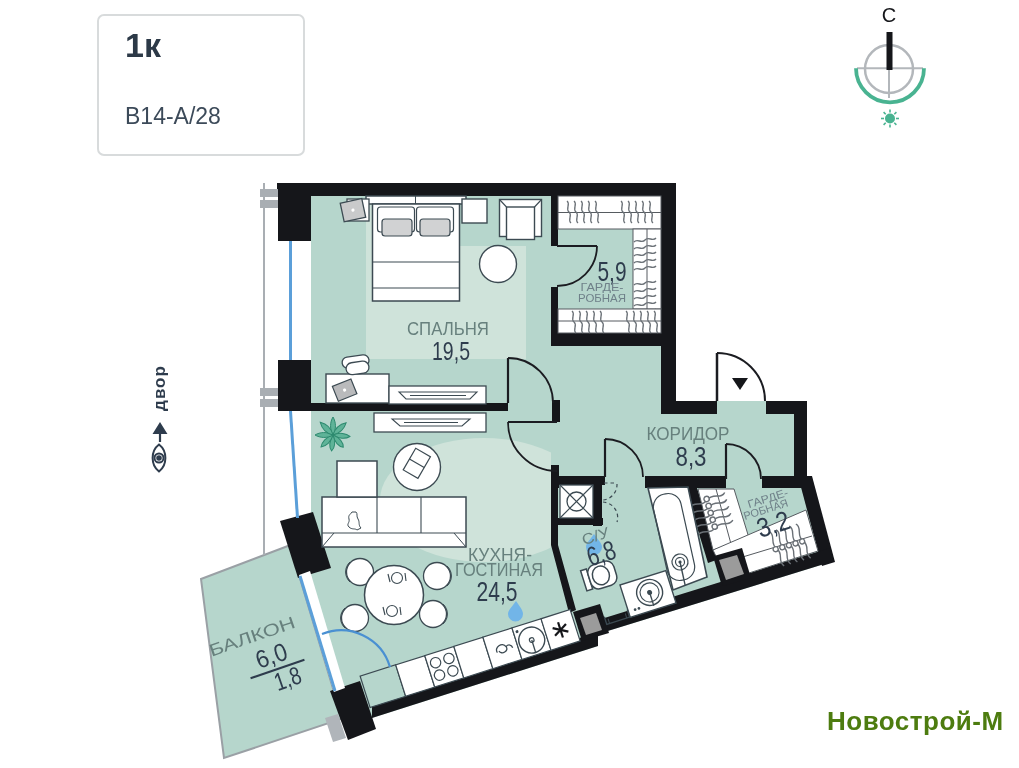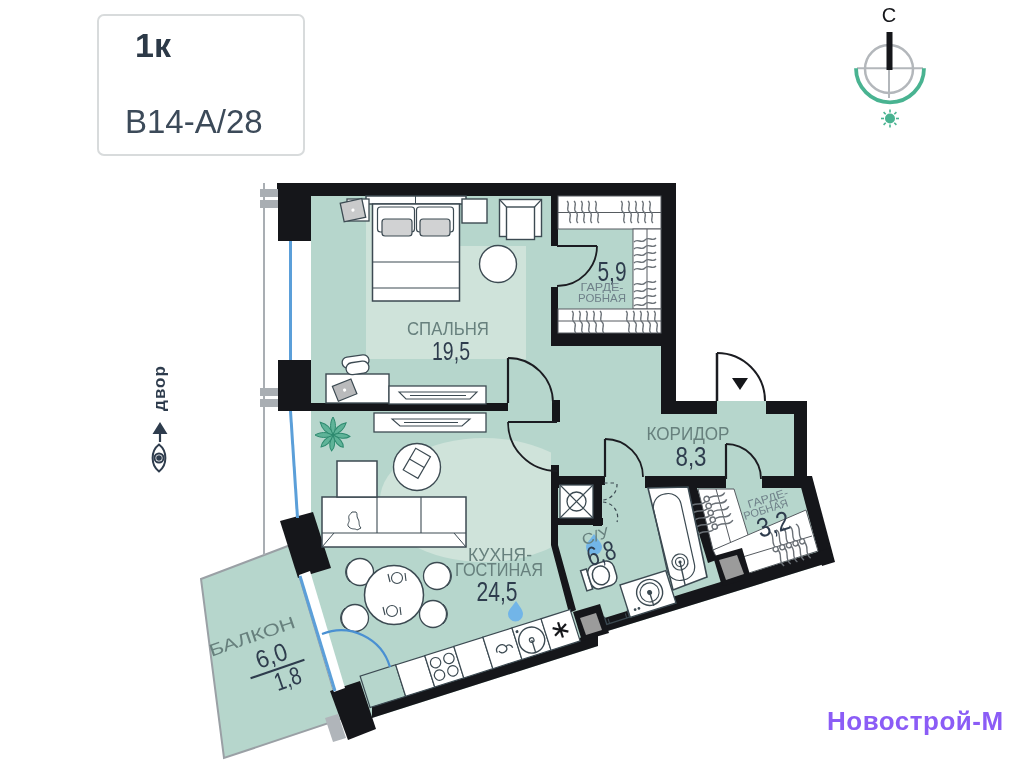--- a/index.html
+++ b/index.html
@@ -450,17 +450,17 @@
 </g>
 
 <g fill="none" stroke="#2e3c4d" stroke-width="2">
 <path d="M159,444.5 C167.5,451 167.5,465 159,471.5 C150.5,465 150.5,451 159,444.5 Z"></path>
 <circle cx="159" cy="458" r="4.5"></circle>
 <circle cx="159" cy="458" r="1.8" fill="#2e3c4d"></circle>
 </g>
 </svg>
 
 <div style="position:absolute;left:97px;top:14px;width:204px;height:138px;background:#fff;border:2px solid #d8dbdc;border-radius:7px;"></div>
-<div style="position:absolute;left:135px;top:26px;font-size:34px;font-weight:bold;color:#2c3947;">1к</div>
-<div style="position:absolute;left:125px;top:103px;font-size:33px;color:#3c4a59;">В14-А/28</div>
-
-<div style="position:absolute;left:827px;top:706px;font-size:26px;font-weight:bold;color:#8b5cf6;letter-spacing:0.5px;">Новострой-М</div>
+<div style="position:absolute;left:125px;top:26px;font-size:34px;font-weight:bold;color:#2c3947;">1к</div>
+<div style="position:absolute;left:125px;top:103px;font-size:23px;color:#3c4a59;">В14-А/28</div>
+
+<div style="position:absolute;left:827px;top:706px;font-size:26px;font-weight:bold;color:#4d7c0f;letter-spacing:0.5px;">Новострой-М</div>
 </div>
 
 </body></html>

